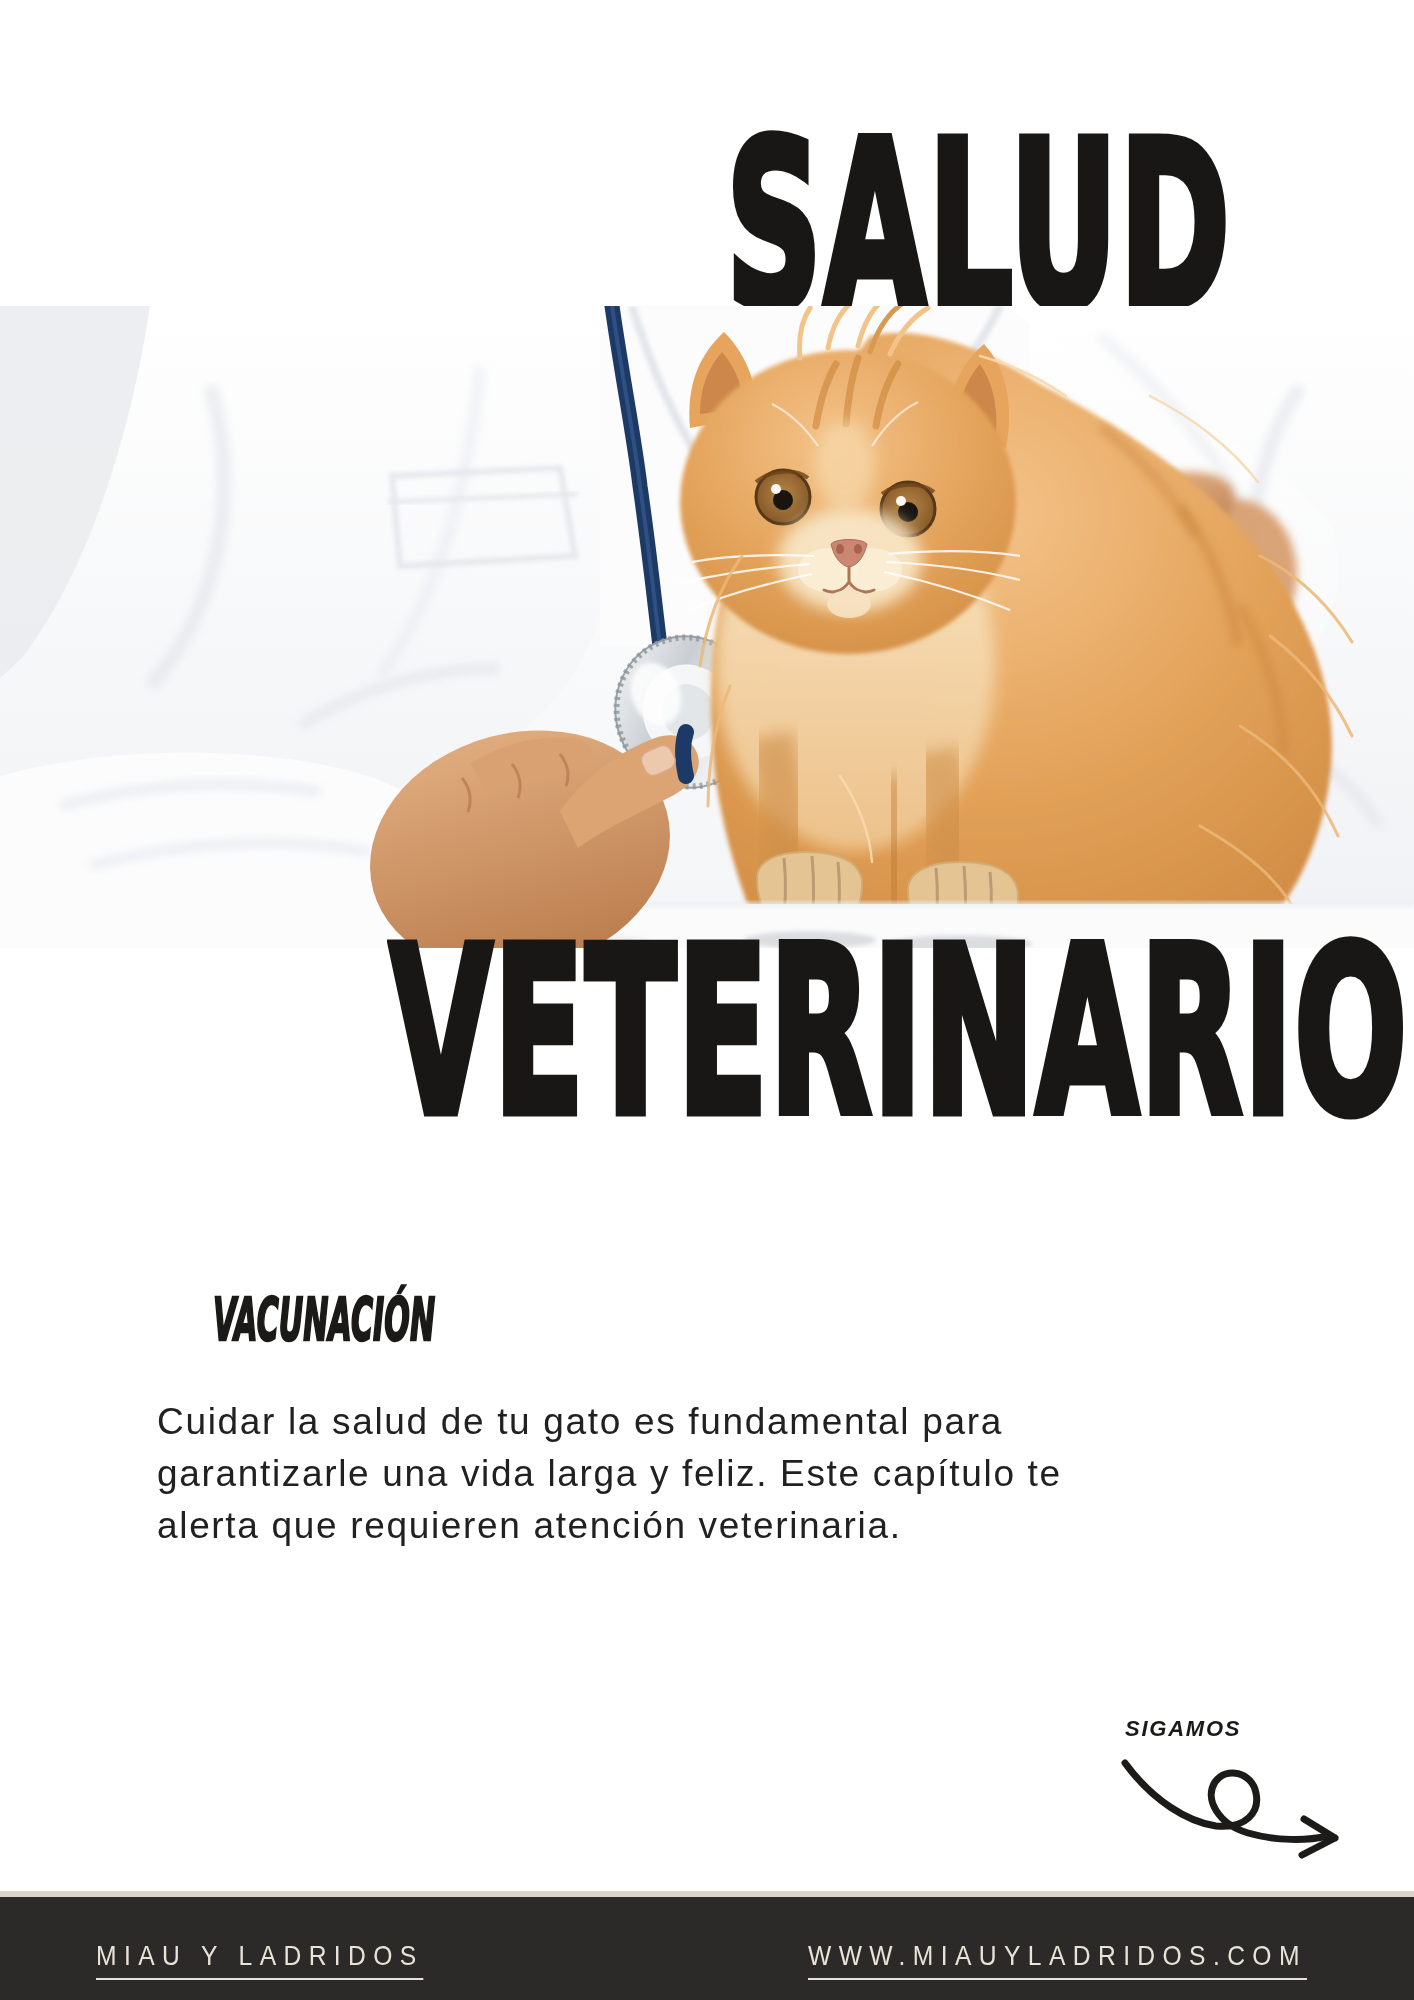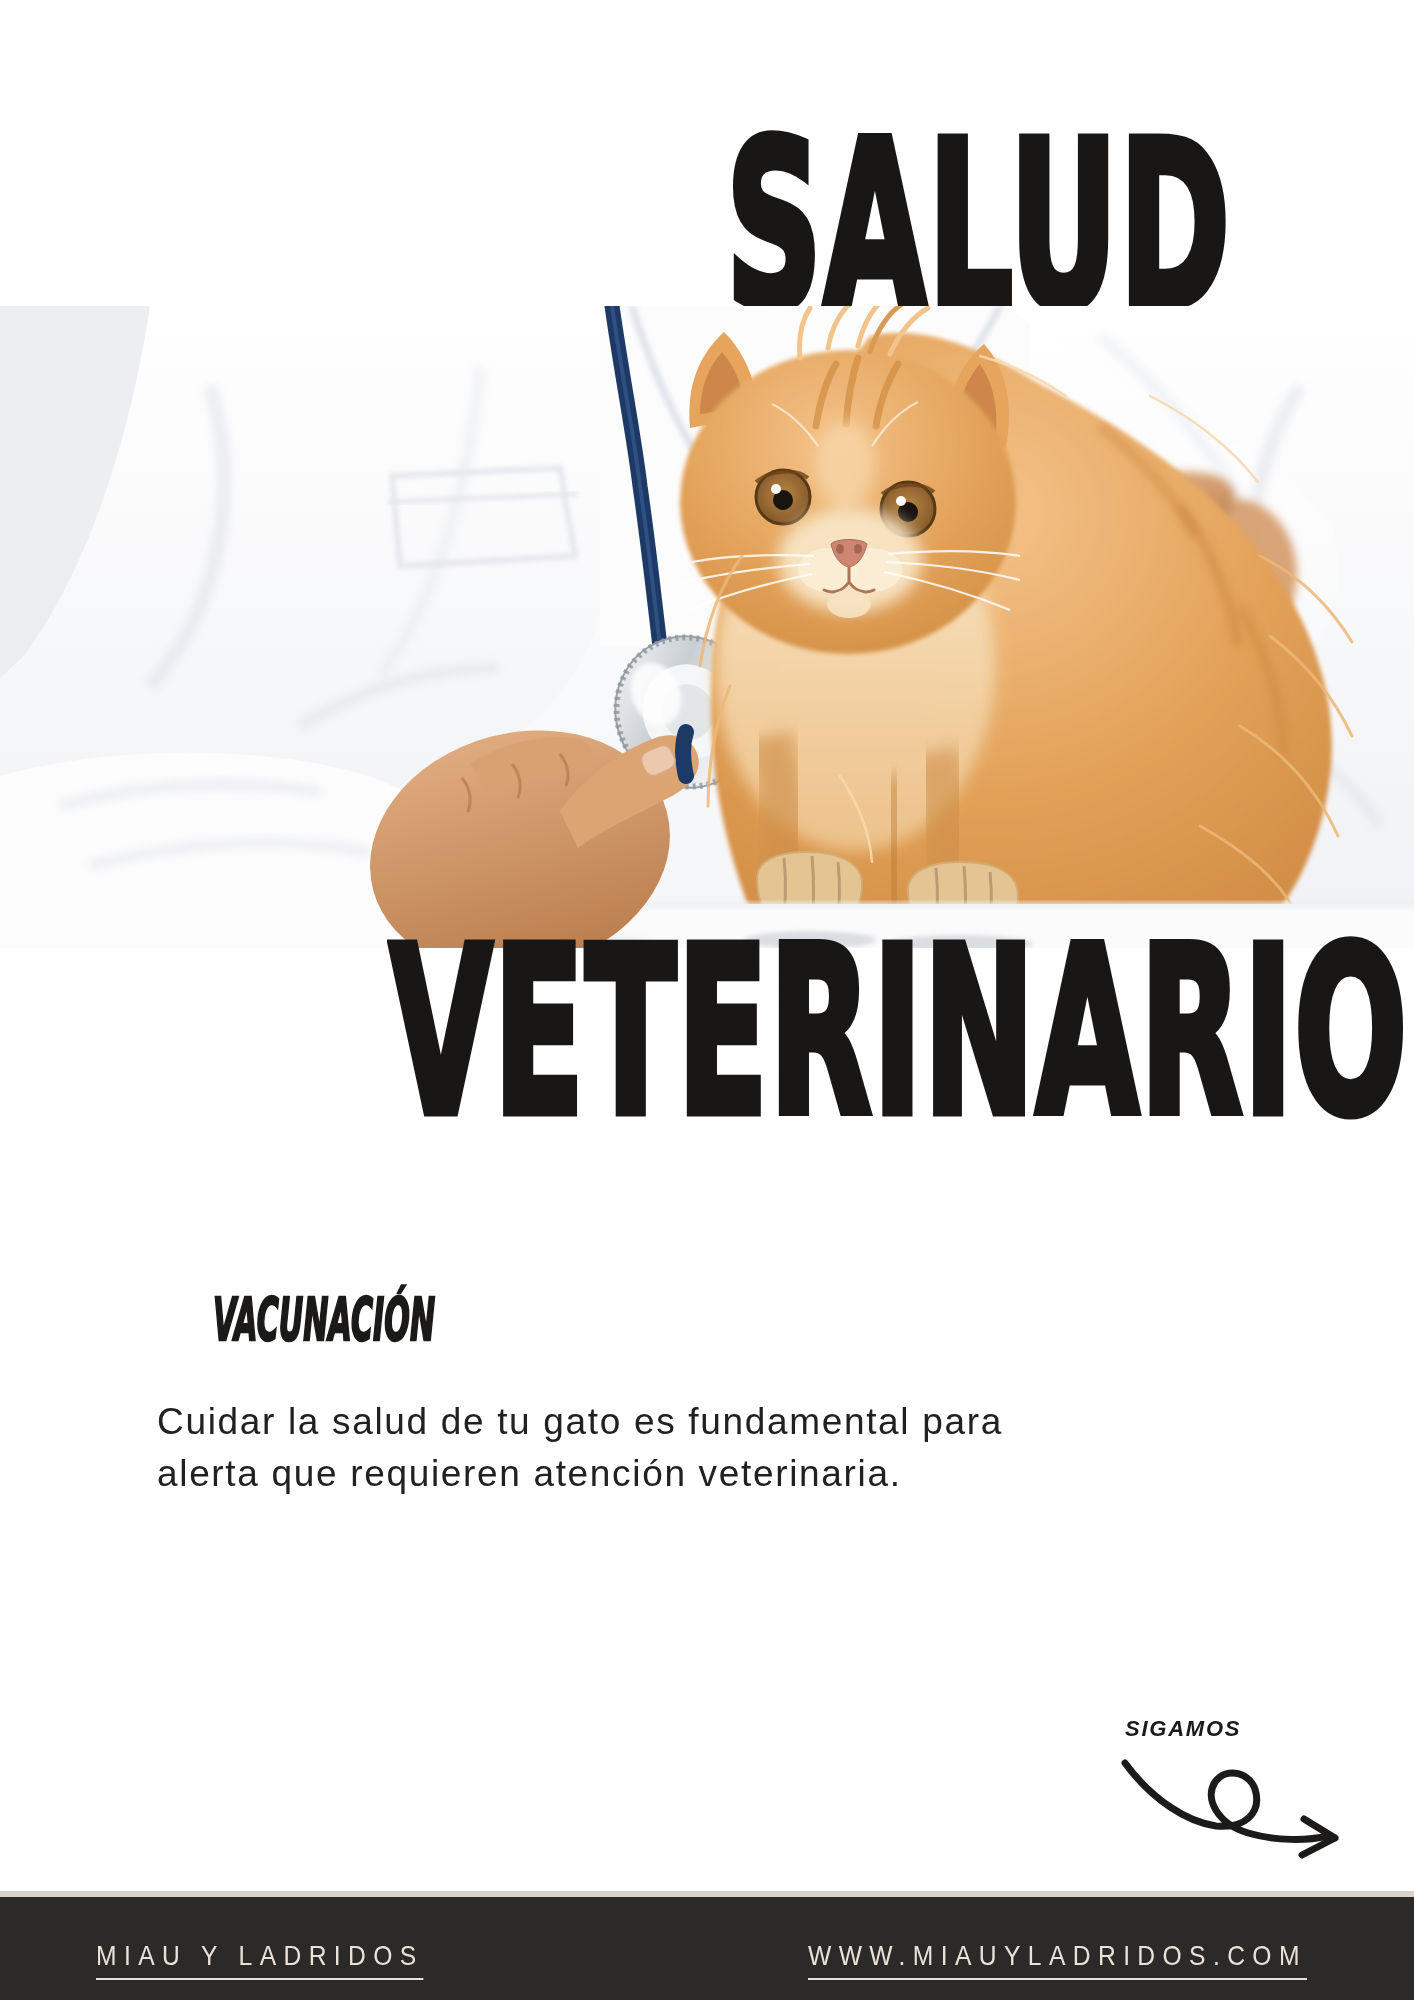--- a/index.html
+++ b/index.html
@@ -274,20 +274,21 @@
 </svg>
 
 <div class="abs big-title" id="title-veterinario">
   <span class="stretch">VETERINARIO</span>
 </div>
 
 <div class="abs" id="section-heading">VACUNACIÓN</div>
 
 <div class="abs" id="intro">
   <div>Cuidar la salud de tu gato es fundamental para</div>
+  <div>garantizarle una vida larga y feliz. Este capítulo te</div>
   <div>alerta que requieren atención veterinaria.</div>
 </div>
 
 <div class="abs" id="cta">
   <span id="cta-label">SIGAMOS</span>
 </div>
 <svg class="abs" id="cta-arrow" viewBox="0 0 240 110" width="240" height="110" aria-hidden="true">
   <path d="M17,7 C45,45 80,66 108,70 C138,73 152,56 148,37 C144,16 118,10 107,26 C96,43 110,68 140,77 C168,85 198,85 220,80" fill="none" stroke="#1c1b1a" stroke-width="7" stroke-linecap="round"></path>
   <path d="M227,82 L196,63 M227,82 L194,99" fill="none" stroke="#1c1b1a" stroke-width="7" stroke-linecap="round"></path>
 </svg>

